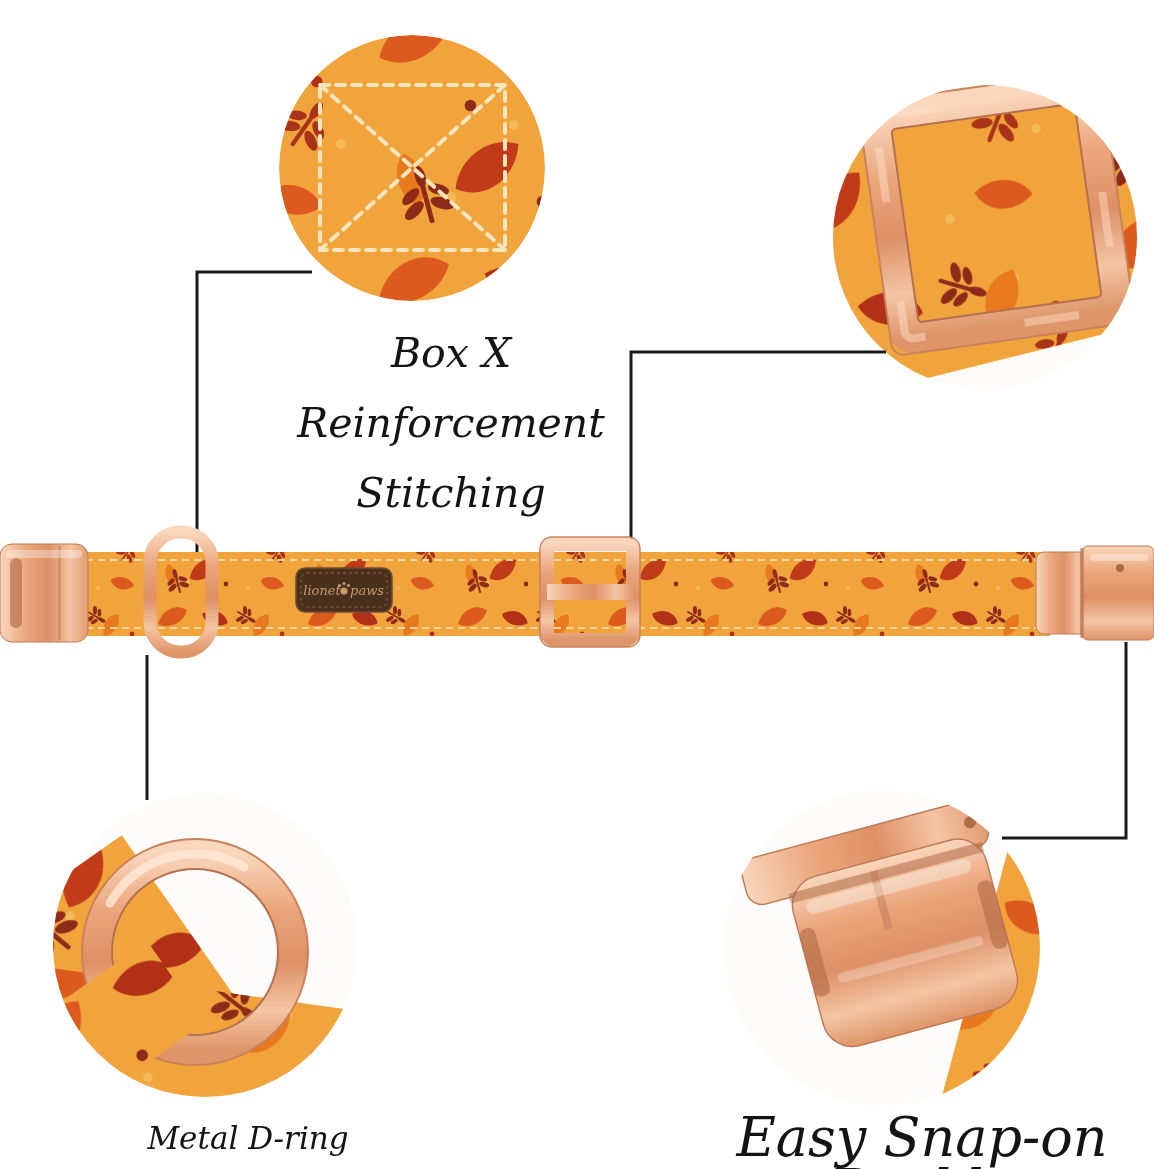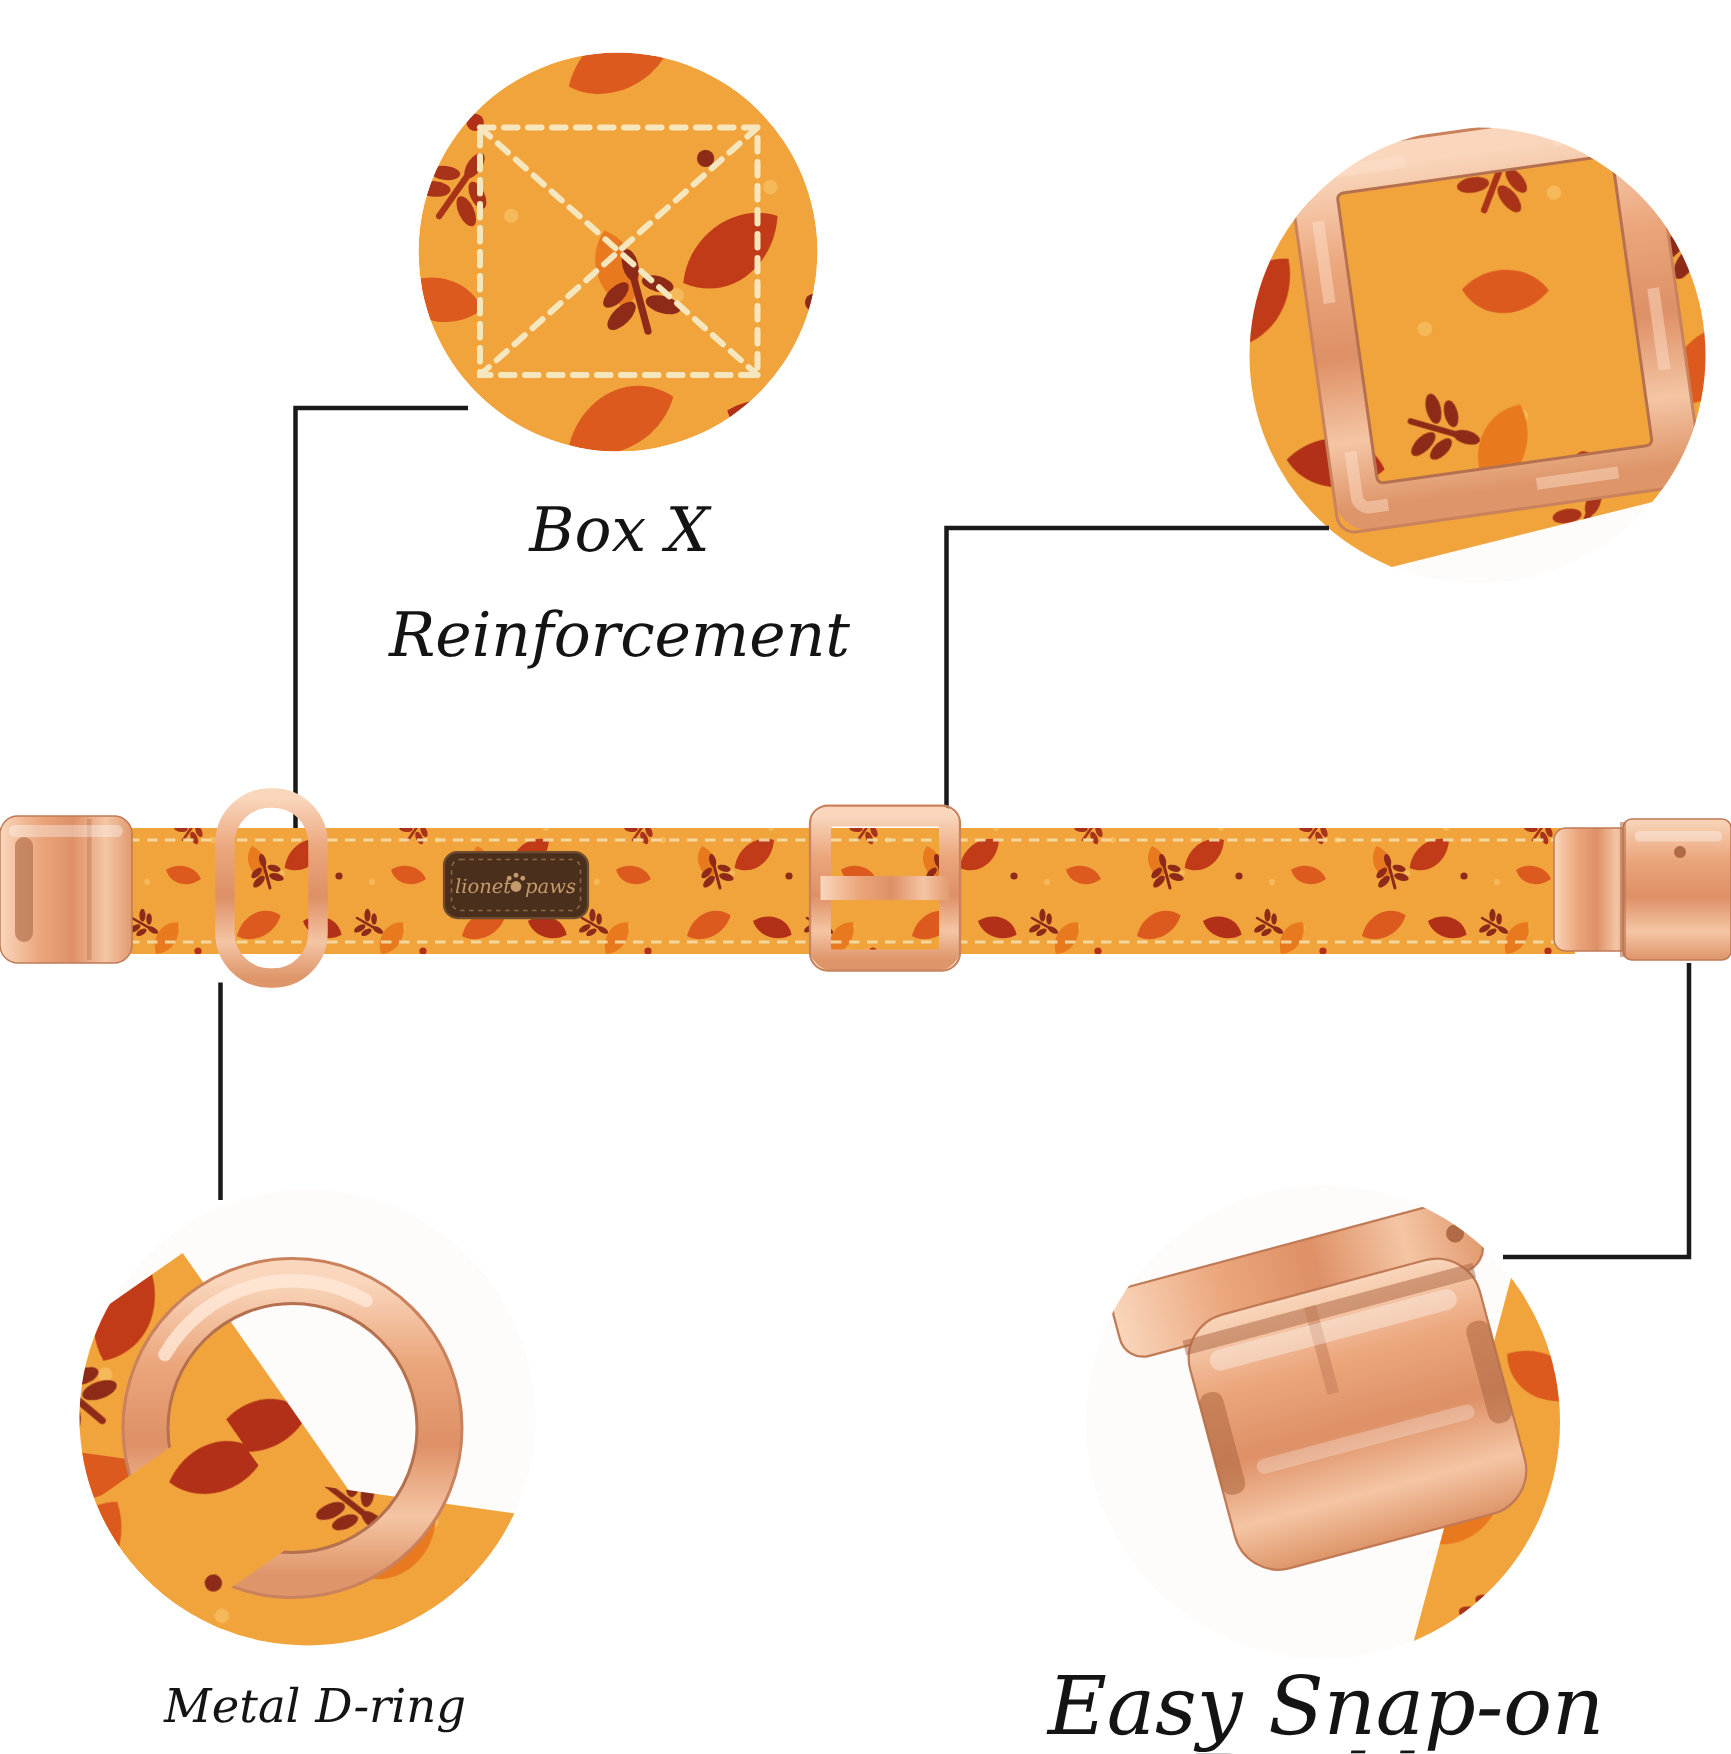--- a/index.html
+++ b/index.html
@@ -10,20 +10,21 @@
     overflow:hidden;
     font-family:"DejaVu Serif", serif;
   }
   #art{position:absolute;left:0;top:0;}
   .label{
     position:absolute;
     font-style:italic;
     color:#141414;
     text-align:center;
     z-index:5;
+    padding-left:38px;
   }
   .label .ln{display:block;}
   #lbl-stitching{left:198px;top:318px;width:430px;font-size:41px;line-height:70px;}
   #lbl-roll{left:770px;top:396px;width:385px;font-size:41px;line-height:76px;}
   #lbl-dring{left:50px;top:1112px;width:320px;font-size:31px;line-height:52px;}
   #lbl-snap{left:659px;top:1112px;width:450px;font-size:54px;line-height:52px;}
 </style>
 </head>
 <body>
 
@@ -201,20 +202,21 @@
         <rect x="1082" y="546" width="72" height="94" rx="6" fill="url(#gMetalV)" stroke="#C07A55" stroke-width="1"></rect>
         <rect x="1080" y="548" width="4" height="90" fill="#B5714F" opacity="0.6"></rect>
         <rect x="1090" y="554" width="58" height="7" rx="3" fill="#FFFFFF" opacity="0.35"></rect>
         <circle cx="1120" cy="568" r="4" fill="#B06A45"></circle>
       </g>
     </g>
   </svg>
 
   <div class="label" id="lbl-stitching">
     <span class="ln">Box X Reinforcement</span>
+    <span class="ln">Stitching</span>
   </div>
 
 
   <div class="label" id="lbl-dring">
     <span class="ln">Metal D-ring</span>
   </div>
 
   <div class="label" id="lbl-snap">
     <span class="ln">Easy Snap-on Buckle</span>
   </div>

